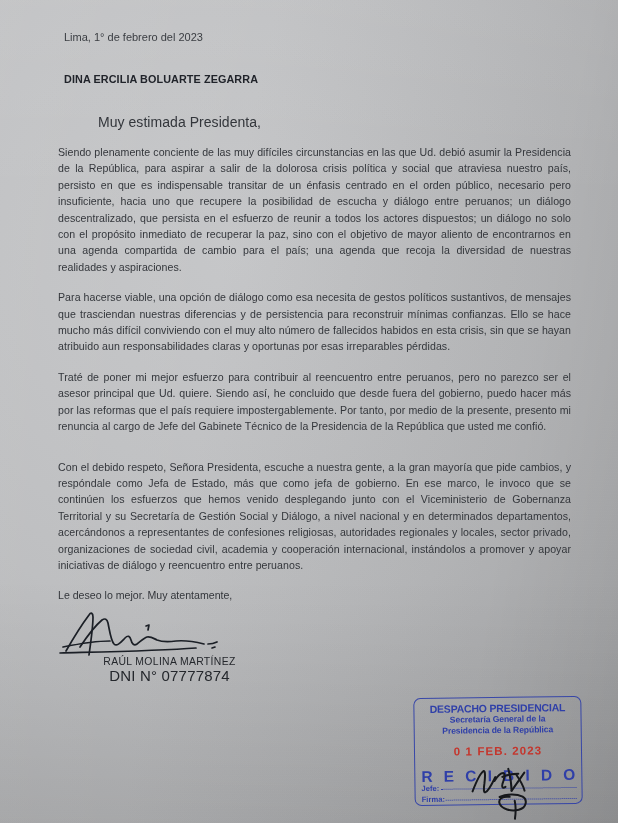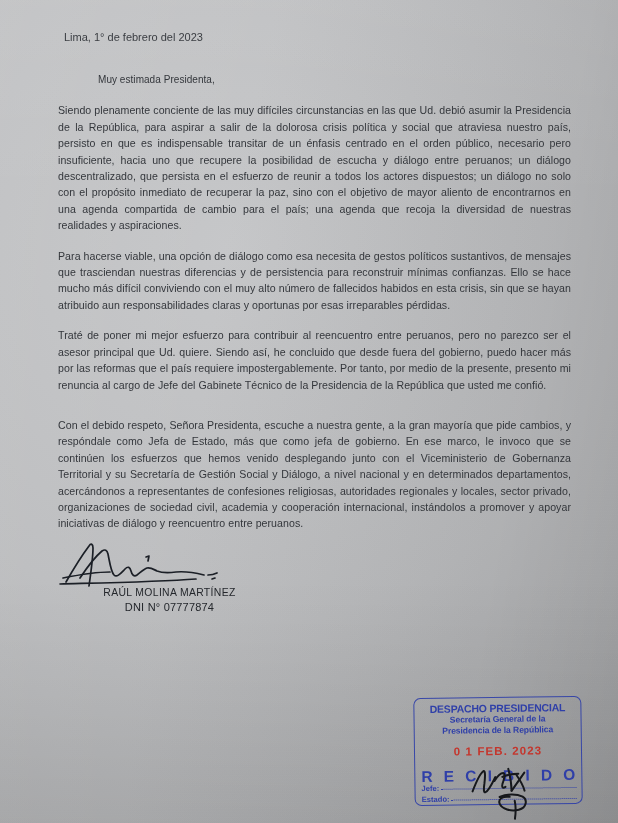--- a/index.html
+++ b/index.html
@@ -71,21 +71,21 @@
     color: #33363b;
   }
   .addressee .name {
     font-weight: bold;
     letter-spacing: 0.1px;
     color: #20232a;
   }
 
   .salutation {
     margin: 0 0 14px 0;
-    font-size: 10px;
+    font-size: 14px;
     color: #33363b;
     padding-left: 40px;
   }
 
   p.body-par {
     margin: 0 0 14px 0;
   }
   p.body-par:last-of-type { margin-bottom: 0; margin-top: 24px; }
 
   .closing {
@@ -108,21 +108,21 @@
     margin-bottom: -4px;
   }
   .sign-name {
     font-size: 10.4px;
     letter-spacing: 0.35px;
     color: #24272c;
     line-height: 14px;
     white-space: nowrap;
   }
   .sign-dni {
-    font-size: 11px;
+    font-size: 15px;
     letter-spacing: 0.2px;
     color: #24272c;
     line-height: 14px;
   }
 
   
   #stamp {
     position: absolute;
     left: 414px;
     top: 697px;
@@ -226,29 +226,31 @@
 </head>
 <body>
 
 <div id="page">
 
   <div id="content">
 
     <div class="date-line">Lima, 1° de febrero del 2023</div>
 
     <div class="addressee">
+      <div class="name">DINA ERCILIA BOLUARTE ZEGARRA</div>
     </div>
 
     <div class="salutation letter-text">Muy estimada Presidenta,</div>
 
     <p class="letter-text body-par">Siendo plenamente conciente de las muy difíciles circunstancias en las que Ud. debió asumir la Presidencia de la República, para aspirar a salir de la dolorosa crisis política y social que atraviesa nuestro país, persisto en que es indispensable transitar de un énfasis centrado en el orden público, necesario pero insuficiente, hacia uno que recupere la posibilidad de escucha y diálogo entre peruanos; un diálogo descentralizado, que persista en el esfuerzo de reunir a todos los actores dispuestos; un diálogo no solo con el propósito inmediato de recuperar la paz, sino con el objetivo de mayor aliento de encontrarnos en una agenda compartida de cambio para el país; una agenda que recoja la diversidad de nuestras realidades y aspiraciones.</p>
     <p class="letter-text body-par">Para hacerse viable, una opción de diálogo como esa necesita de gestos políticos sustantivos, de mensajes que trasciendan nuestras diferencias y de persistencia para reconstruir mínimas confianzas. Ello se hace mucho más difícil conviviendo con el muy alto número de fallecidos habidos en esta crisis, sin que se hayan atribuido aun responsabilidades claras y oportunas por esas irreparables pérdidas.</p>
     <p class="letter-text body-par">Traté de poner mi mejor esfuerzo para contribuir al reencuentro entre peruanos, pero no parezco ser el asesor principal que Ud. quiere. Siendo así, he concluido que desde fuera del gobierno, puedo hacer más por las reformas que el país requiere impostergablemente. Por tanto, por medio de la presente, presento mi renuncia al cargo de Jefe del Gabinete Técnico de la Presidencia de la República que usted me confió.</p>
     <p class="letter-text body-par">Con el debido respeto, Señora Presidenta, escuche a nuestra gente, a la gran mayoría que pide cambios, y respóndale como Jefa de Estado, más que como jefa de gobierno. En ese marco, le invoco que se continúen los esfuerzos que hemos venido desplegando junto con el Viceministerio de Gobernanza Territorial y su Secretaría de Gestión Social y Diálogo, a nivel nacional y en determinados departamentos, acercándonos a representantes de confesiones religiosas, autoridades regionales y locales, sector privado, organizaciones de sociedad civil, academia y cooperación internacional, instándolos a promover y apoyar iniciativas de diálogo y reencuentro entre peruanos.</p>
 
+    <div class="closing">Le deseo lo mejor. Muy atentamente,</div>
 
     <div class="sign-block">
       <svg class="sign-svg" width="215" height="48" viewBox="0 0 215 48">
         <g fill="none" stroke="#1b1f26" stroke-width="1.7" stroke-linecap="round" stroke-linejoin="round">
           <path d="M8,40 C16,26 25,12 31,4 C33,1 35,2 35,6 C35,16 33,30 31,44"></path>
           <path d="M5,36 C20,33 38,30 52,30"></path>
           <path d="M22,36 C30,24 38,14 44,9 C47,7 49,8 50,12 C52,22 53,30 56,33 C59,36 63,31 67,27 C70,24 72,25 73,29 C74,33 76,35 79,33 C83,30 86,27 89,26 C92,25 95,27 99,29 C104,31 110,31 118,30 C128,29 138,31 146,33"></path>
           <path d="M88,15 L91,14 M91,14 L90,19"></path>
           <path d="M150,33 C154,33 157,32 159,31"></path>
           <path d="M2,42 C40,41 100,40 138,37"></path>
@@ -282,21 +284,21 @@
       <span>D</span>
       <span>O</span>
     </div>
 
     <div class="stamp-fields">
       <div class="stamp-field-row">
         <span>Jefe:</span>
         <span class="dots"></span>
       </div>
       <div class="stamp-field-row">
-        <span>Estado:</span>
+        <span>Firma:</span>
         <span class="dots"></span>
       </div>
     </div>
 
     <svg class="stamp-hand" width="90" height="60" viewBox="0 0 90 60">
       <g fill="none" stroke="#16181c" stroke-width="2" stroke-linecap="round" stroke-linejoin="round">
         <path d="M6,30 C10,20 14,12 17,10 C19,9 19,14 18,22 C17,28 17,32 19,31 C22,30 26,22 29,16"></path>
         <path d="M28,20 C31,15 34,12 37,12 C39,12 38,18 36,23 C35,26 36,28 39,26"></path>
         <path d="M42,8 C44,16 45,24 45,30"></path>
         <path d="M36,16 C41,14 48,13 52,13"></path>

